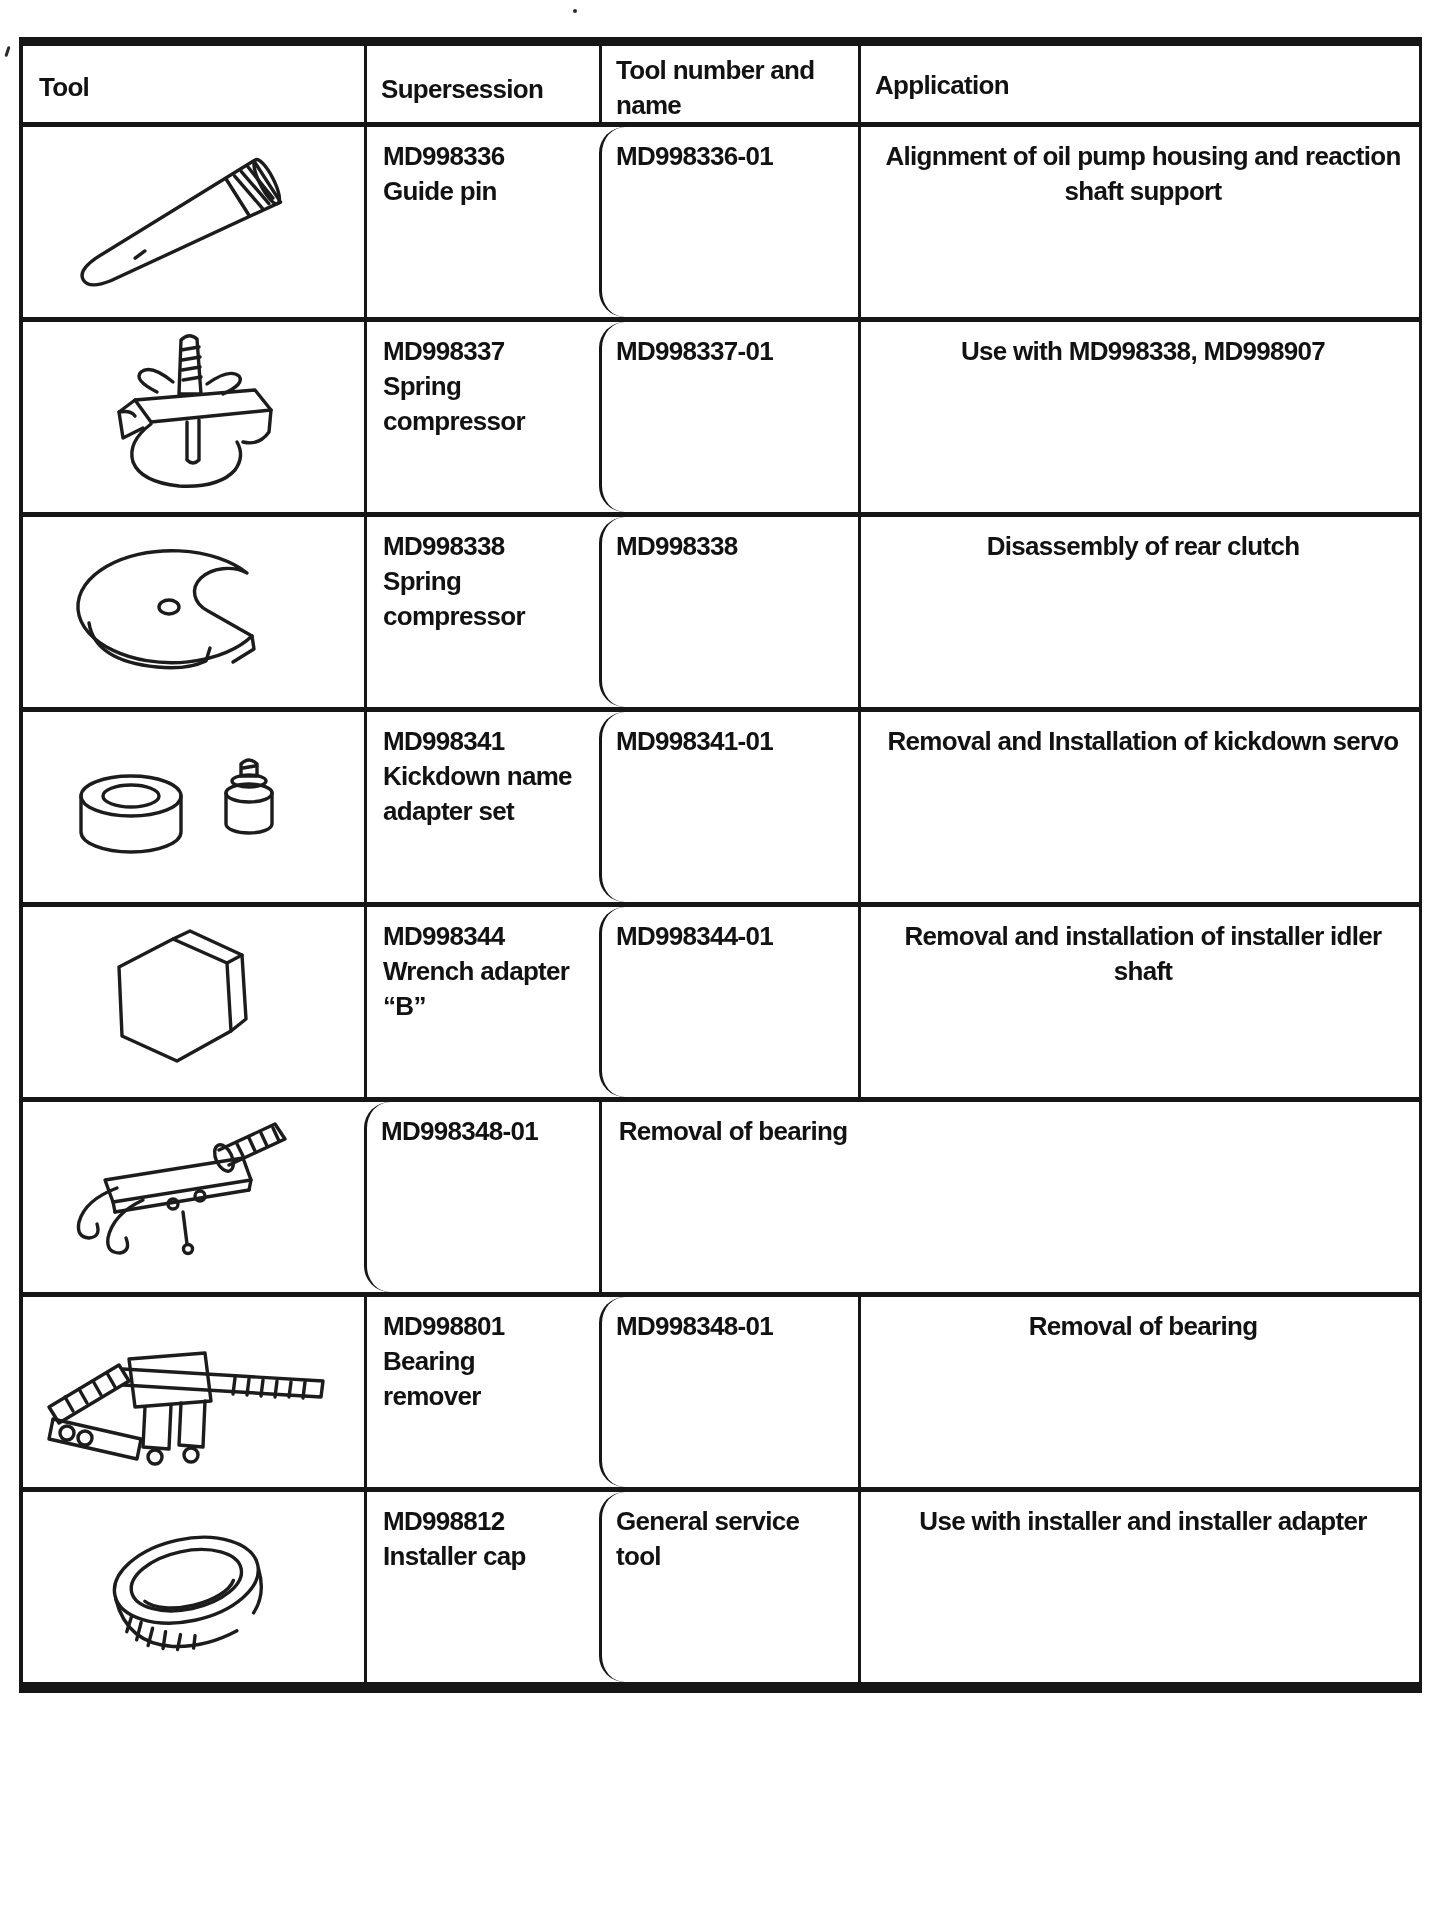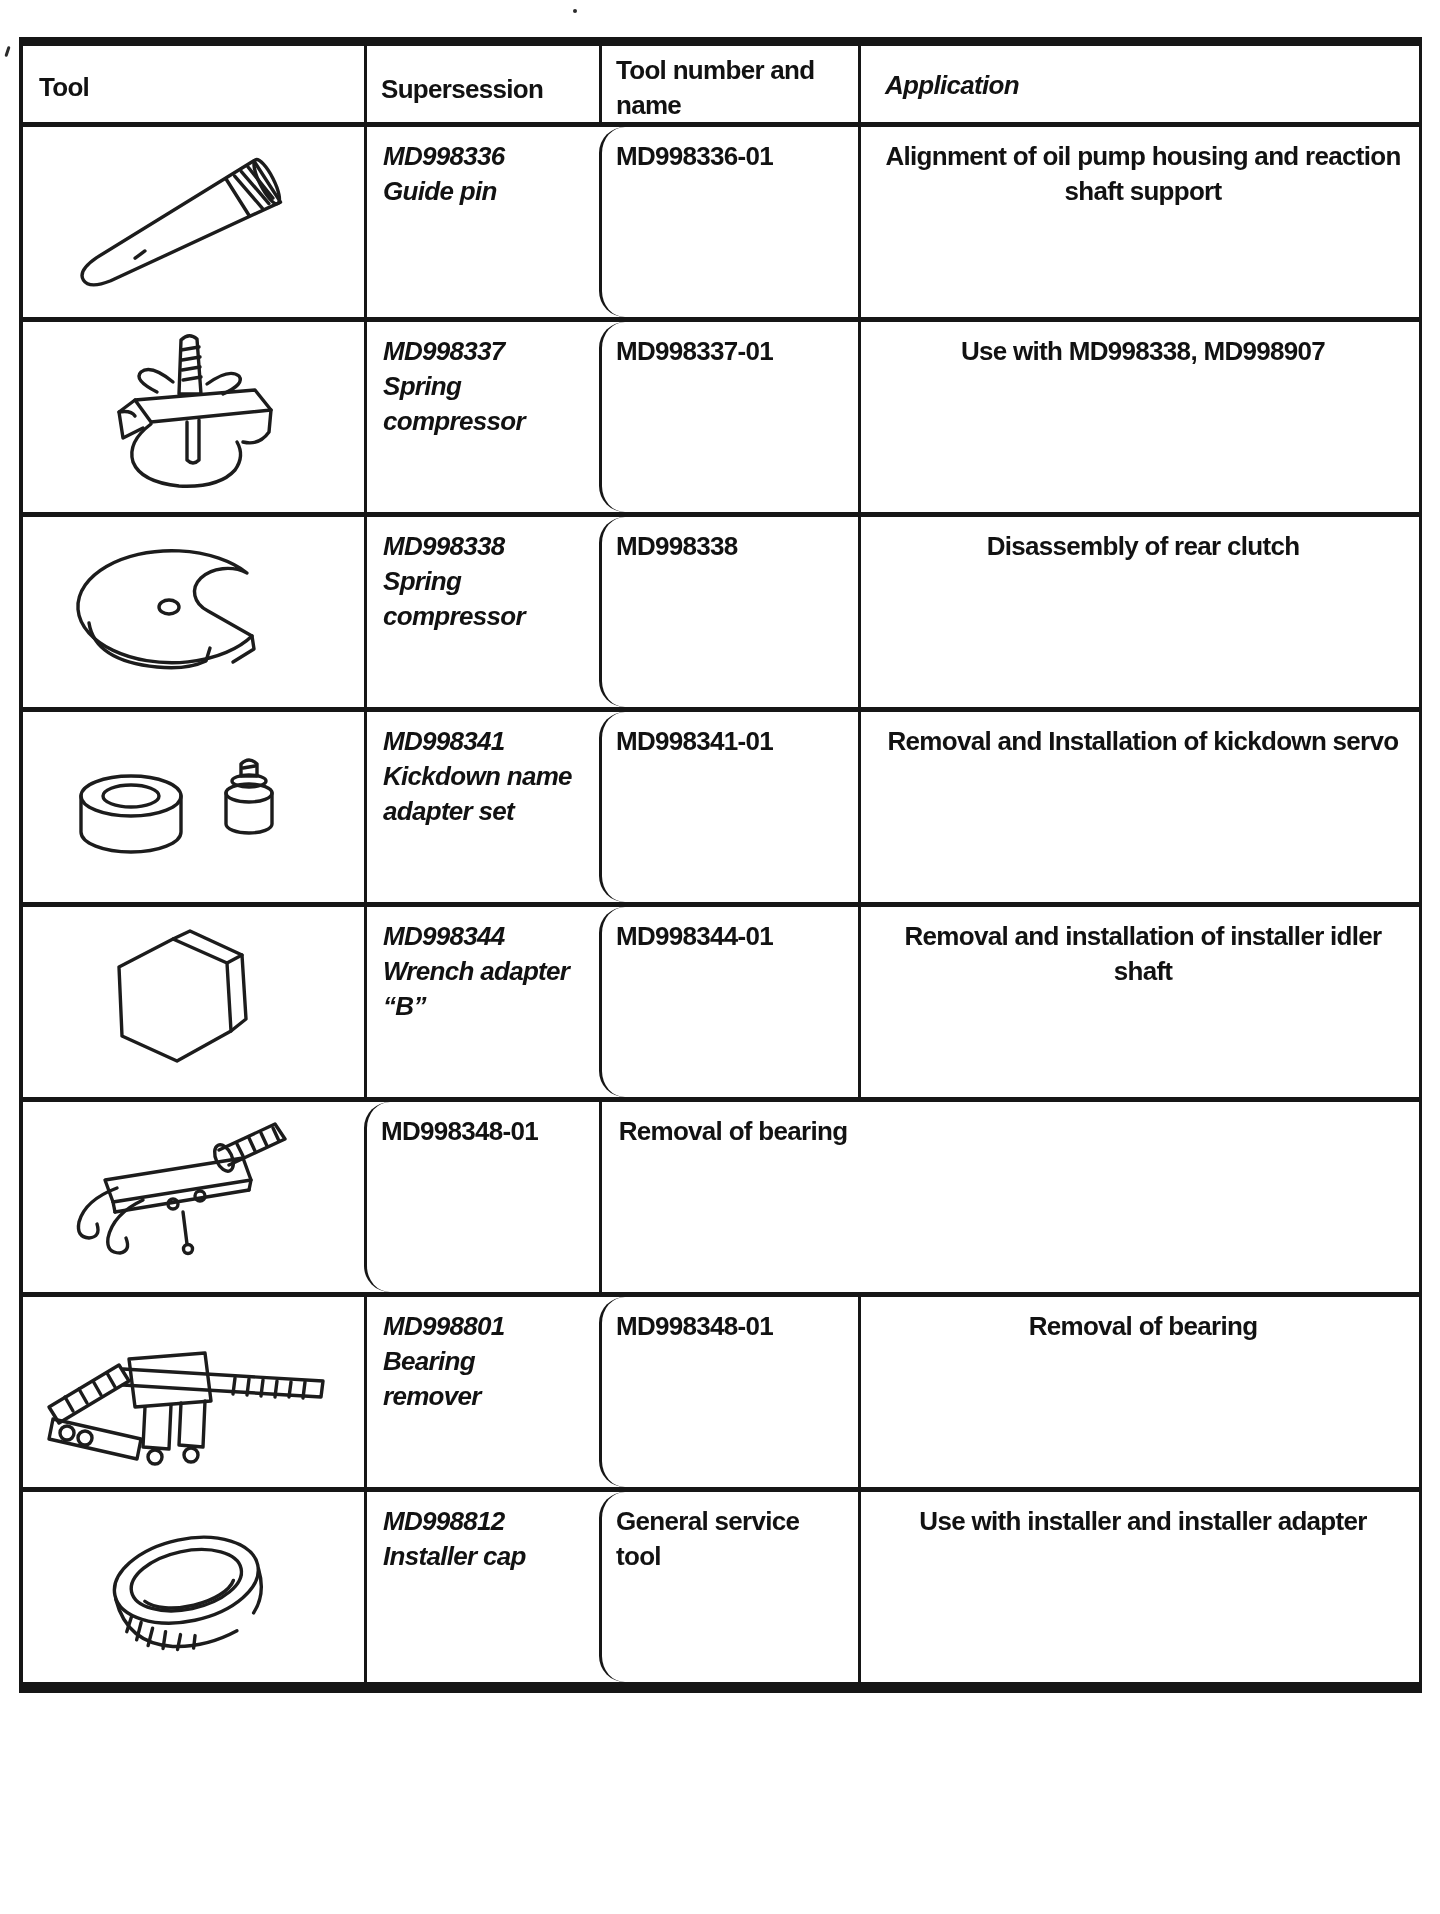--- a/index.html
+++ b/index.html
@@ -15,27 +15,27 @@
   }
   .row{display:grid;grid-template-columns:341px 235px 259px 1fr;box-sizing:border-box;}
   .row.head{height:76px;}
   .row.data{height:195px;border-top:5px solid #161616;}
   .cell{box-sizing:border-box;overflow:hidden;}
   .cell + .cell{border-left:3px solid #161616;}
   .txt{
     font-size:26px;font-weight:700;letter-spacing:-0.7px;line-height:35px;
     white-space:pre-line;color:#121212;
   }
-  .num-cell{padding:12px 5px 0 16px;font-style:italic;}
+  .num-cell{padding:12px 5px 0 16px;}
   .sup-cell{padding:12px 4px 0 14px;border-radius:26px;}
   .app-cell{padding:12px 8px 0 14px;text-align:center;}
   .h-tool{padding:24px 0 0 16px;}
   .h-num{padding:7px 4px 0 14px;}
   .h-sup{padding:26px 0 0 14px;}
-  .h-app{padding:22px 0 0 24px;font-style:italic;}
+  .h-app{padding:22px 0 0 14px;}
   .tool-cell{padding:0;}
   .tool-cell svg{width:100%;height:100%;display:block;}
   .ink{stroke:#1c1c1c;stroke-width:3.4;fill:none;stroke-linecap:round;stroke-linejoin:round;}
   .speck{position:absolute;background:#2b2b2b;border-radius:50%;}
 </style>
 </head>
 <body>
 
 <div class="page">
 

